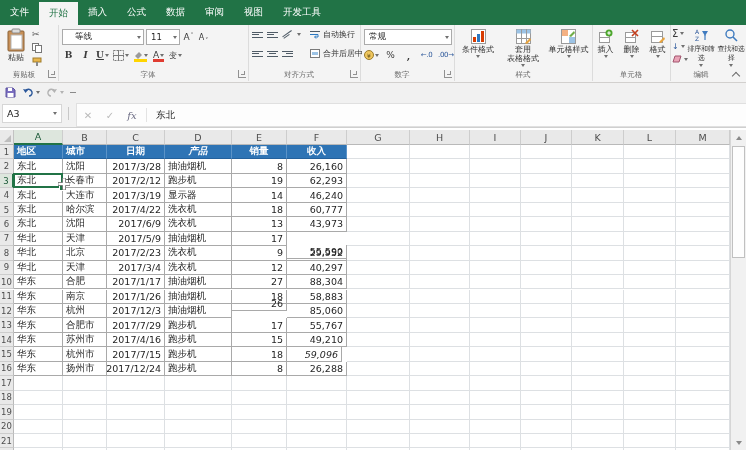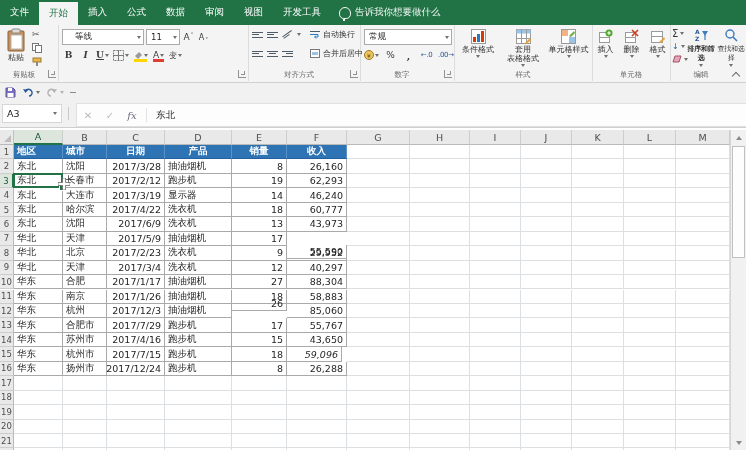--- a/index.html
+++ b/index.html
@@ -94,24 +94,20 @@
     <div class="tabs" id="tabs">
         <div class="tab">文件</div>
         <div class="tab active">开始</div>
         <div class="tab">插入</div>
         <div class="tab">公式</div>
         <div class="tab">数据</div>
         <div class="tab">审阅</div>
         <div class="tab">视图</div>
         <div class="tab">开发工具</div>
       </div>
-    <div class="tellme">
-      <span class="bulb"></span>
-      <span>告诉我你想要做什么</span>
-    </div>
     <div class="title-spacer"></div>
   </div>
 
   <div class="ribbon">
 
     <div class="rgroup" style="left:0;width:58px;">
       <div class="bigbtn" style="left:3px;top:3px;width:26px;">
         <svg width="20" height="24" viewBox="0 0 20 24">
           <rect x="2" y="3" width="16" height="20" rx="1" fill="#c89058" stroke="#8a6134"></rect>
           <rect x="6" y="1" width="8" height="4" rx="1" fill="#dcdcdc" stroke="#8c8c8c"></rect>
@@ -186,20 +182,21 @@
         <div class="sbtn underbar">
           <span style="font-size:9px;">A</span>
             <span class="bar" style="background:#e03c31;"></span>
             <span class="caret"></span>
         </div>
         <div class="sbtn">
             <span style="font-size:8px;">变</span>
             <span class="caret"></span>
           </div>
       </div>
+      <div class="glabel">字体</div>
       <div class="launcher"></div>
     </div>
 
     <div class="rgroup" style="left:248px;width:112px;">
       <div class="rrow" style="left:4px;top:5px;gap:4px;">
         <span class="lines">
             <i></i>
             <i class="short"></i>
             <i></i>
           </span>
@@ -373,21 +370,21 @@
       <div class="rrow" style="left:2px;top:17px;">
         <span style="font-size:8px;color:#2b579a;">↓</span>
           <span class="caret"></span>
       </div>
       <div class="rrow" style="left:2px;top:30px;">
         <svg width="10" height="8">
             <path d="M3 1 L9 1 L7 7 L1 7 Z" fill="#e9a4b7" stroke="#a2556e"></path>
           </svg>
         <span class="caret"></span>
       </div>
-      <div class="bigbtn" style="left:16px;top:3px;width:30px;font-weight:bold;">
+      <div class="bigbtn" style="left:16px;top:3px;width:30px;">
         <span>
           <svg width="13" height="14">
               <text x="0" y="6" font-size="6" fill="#2b579a">A</text>
               <text x="0" y="13" font-size="6" fill="#2b579a">Z</text>
           <path d="M7 3 L13 3 L10 8 Z" fill="#3f7bbf"></path>
               <rect x="9.4" y="7" width="1.2" height="5" fill="#3f7bbf"></rect>
             </svg>
         </span>
         <span class="cap tinytxt">排序和筛选</span>
         <span class="caret" style="margin-top:1px;"></span>
@@ -462,21 +459,21 @@
       <div class="colhdr" style="left: 410px; width: 60px;">H</div>
       <div class="colhdr" style="left: 470px; width: 51px;">I</div>
       <div class="colhdr" style="left: 521px; width: 51px;">J</div>
       <div class="colhdr" style="left: 572px; width: 52px;">K</div>
       <div class="colhdr" style="left: 624px; width: 52px;">L</div>
       <div class="colhdr" style="left: 676px; width: 54px;">M</div>
       <div class="rowhdr" style="top: 15px; height: 14.45px;">1</div>
       <div class="cell thead" style="left: 14px; top: 15px; width: 49px; height: 14.45px; justify-content: flex-start;">地区</div>
       <div class="cell thead" style="left: 63px; top: 15px; width: 44px; height: 14.45px; justify-content: flex-start;">城市</div>
       <div class="cell thead" style="left: 107px; top: 15px; width: 58px; height: 14.45px; justify-content: center;">日期</div>
-      <div class="cell thead" style="left: 165px; top: 15px; width: 67px; height: 14.45px; justify-content: center;">产品</div>
+      <div class="cell thead" style="left: 165px; top: 15px; width: 67px; height: 14.45px; justify-content: center; font-style: italic;">产品</div>
       <div class="cell thead" style="left: 232px; top: 15px; width: 55px; height: 14.45px; justify-content: center;">销量</div>
       <div class="cell thead" style="left: 287px; top: 15px; width: 60px; height: 14.45px; justify-content: center;">收入</div>
       <div class="cell" style="left: 347px; top: 15px; width: 63px; height: 14.45px;"></div>
       <div class="cell" style="left: 410px; top: 15px; width: 60px; height: 14.45px;"></div>
       <div class="cell" style="left: 470px; top: 15px; width: 51px; height: 14.45px;"></div>
       <div class="cell" style="left: 521px; top: 15px; width: 51px; height: 14.45px;"></div>
       <div class="cell" style="left: 572px; top: 15px; width: 52px; height: 14.45px;"></div>
       <div class="cell" style="left: 624px; top: 15px; width: 52px; height: 14.45px;"></div>
       <div class="cell" style="left: 676px; top: 15px; width: 54px; height: 14.45px;"></div>
       <div class="rowhdr" style="top: 29.45px; height: 14.45px;">2</div>
@@ -646,21 +643,21 @@
       <div class="cell" style="left: 521px; top: 188.4px; width: 51px; height: 14.45px;"></div>
       <div class="cell" style="left: 572px; top: 188.4px; width: 52px; height: 14.45px;"></div>
       <div class="cell" style="left: 624px; top: 188.4px; width: 52px; height: 14.45px;"></div>
       <div class="cell" style="left: 676px; top: 188.4px; width: 54px; height: 14.45px;"></div>
       <div class="rowhdr" style="top: 202.85px; height: 14.45px;">14</div>
       <div class="cell tbl" style="left: 14px; top: 202.85px; width: 49px; height: 14.45px; justify-content: flex-start;">华东</div>
       <div class="cell tbl" style="left: 63px; top: 202.85px; width: 44px; height: 14.45px; justify-content: flex-start;">苏州市</div>
       <div class="cell tbl" style="left: 107px; top: 202.85px; width: 58px; height: 14.45px; justify-content: flex-end;">2017/4/16</div>
       <div class="cell tbl" style="left: 165px; top: 202.85px; width: 67px; height: 14.45px; justify-content: flex-start;">跑步机</div>
       <div class="cell tbl" style="left: 232px; top: 202.85px; width: 55px; height: 14.45px; justify-content: flex-end;">15</div>
-      <div class="cell tbl" style="left: 287px; top: 202.85px; width: 60px; height: 14.45px; justify-content: flex-end;">43,650</div>
+      <div class="cell tbl" style="left: 287px; top: 202.85px; width: 60px; height: 14.45px; justify-content: flex-end;">49,210</div>
       <div class="cell" style="left: 347px; top: 202.85px; width: 63px; height: 14.45px;"></div>
       <div class="cell" style="left: 410px; top: 202.85px; width: 60px; height: 14.45px;"></div>
       <div class="cell" style="left: 470px; top: 202.85px; width: 51px; height: 14.45px;"></div>
       <div class="cell" style="left: 521px; top: 202.85px; width: 51px; height: 14.45px;"></div>
       <div class="cell" style="left: 572px; top: 202.85px; width: 52px; height: 14.45px;"></div>
       <div class="cell" style="left: 624px; top: 202.85px; width: 52px; height: 14.45px;"></div>
       <div class="cell" style="left: 676px; top: 202.85px; width: 54px; height: 14.45px;"></div>
       <div class="rowhdr" style="top: 217.3px; height: 14.45px;">15</div>
       <div class="cell tbl" style="left: 14px; top: 217.3px; width: 49px; height: 14.45px; justify-content: flex-start;">华东</div>
       <div class="cell tbl" style="left: 63px; top: 217.3px; width: 44px; height: 14.45px; justify-content: flex-start;">杭州市</div>

